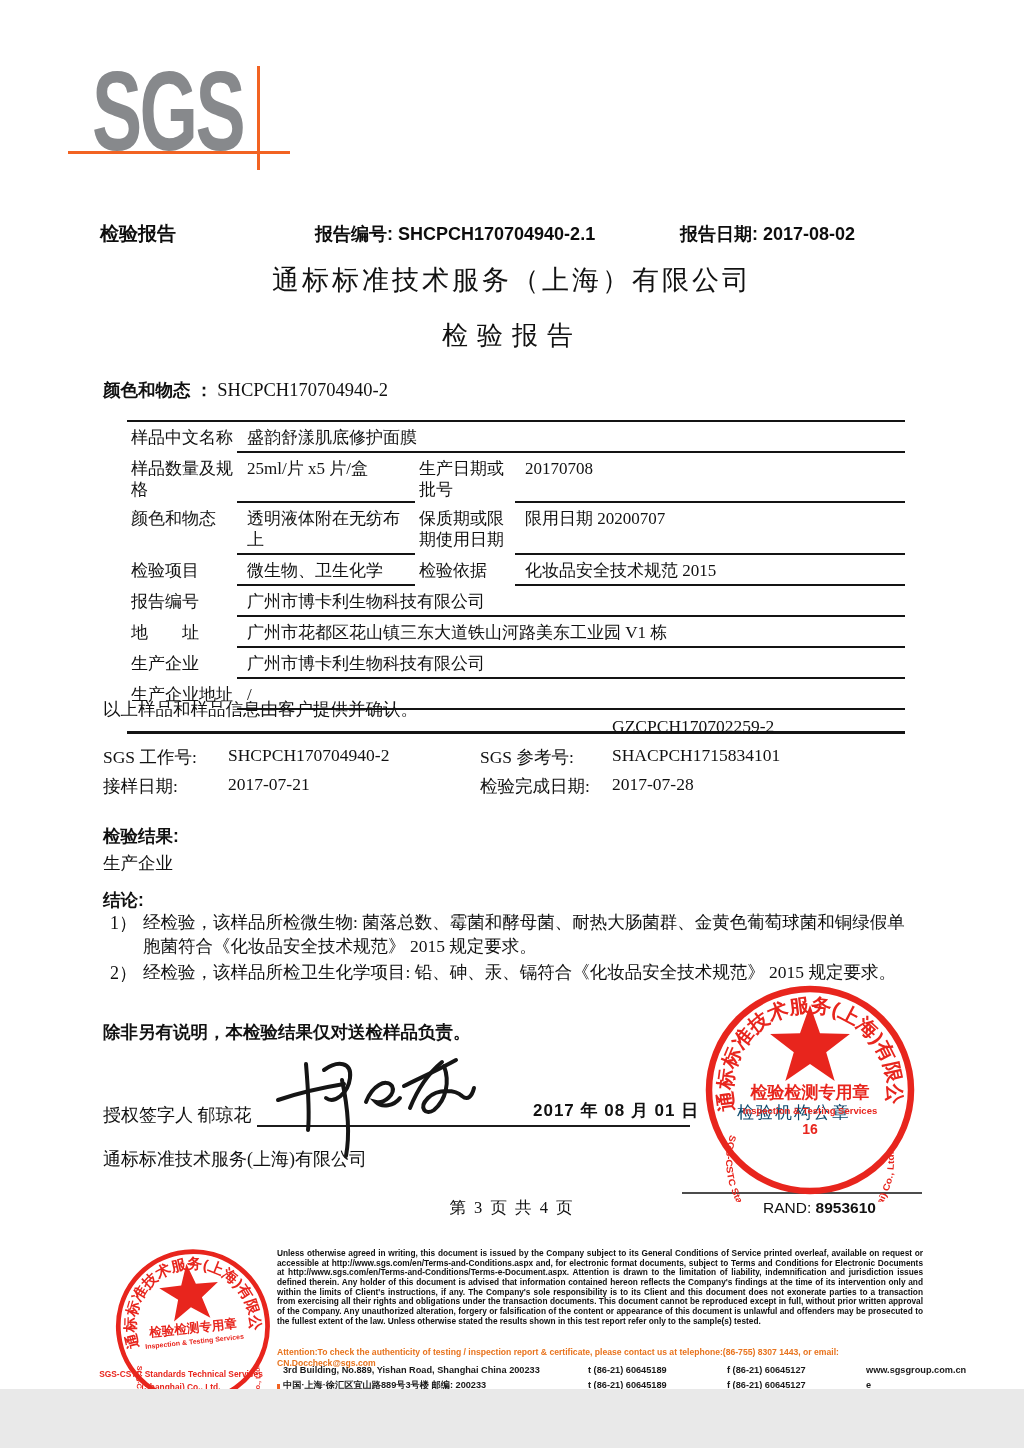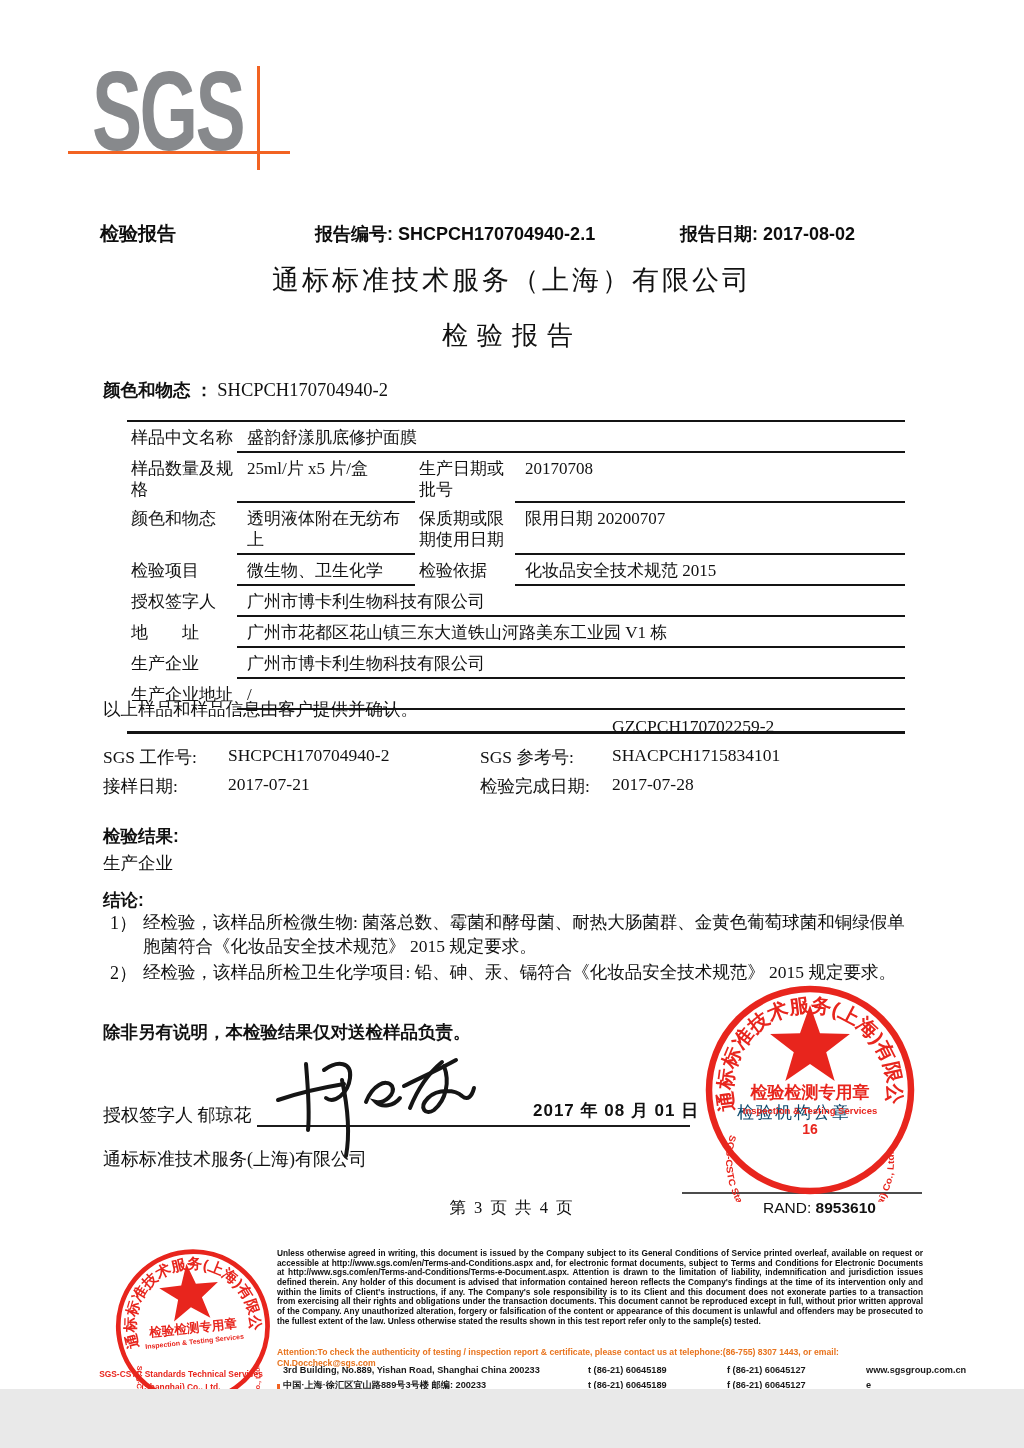--- a/index.html
+++ b/index.html
@@ -129,21 +129,21 @@
       <div class="tl">保质期或限期使用日期</div>
       <div class="tv">限用日期 20200707</div>
     </div>
     <div class="trow">
       <div class="tl">检验项目</div>
       <div class="tv">微生物、卫生化学</div>
       <div class="tl">检验依据</div>
       <div class="tv">化妆品安全技术规范 2015</div>
     </div>
     <div class="trow span">
-      <div class="tl">授权签字人</div>
+      <div class="tl">报告编号</div>
       <div class="tv">广州市博卡利生物科技有限公司</div>
     </div>
     <div class="trow span">
       <div class="tl">地　　址</div>
       <div class="tv">广州市花都区花山镇三东大道铁山河路美东工业园 V1 栋</div>
     </div>
     <div class="trow span">
       <div class="tl">生产企业</div>
       <div class="tv">广州市博卡利生物科技有限公司</div>
     </div>

